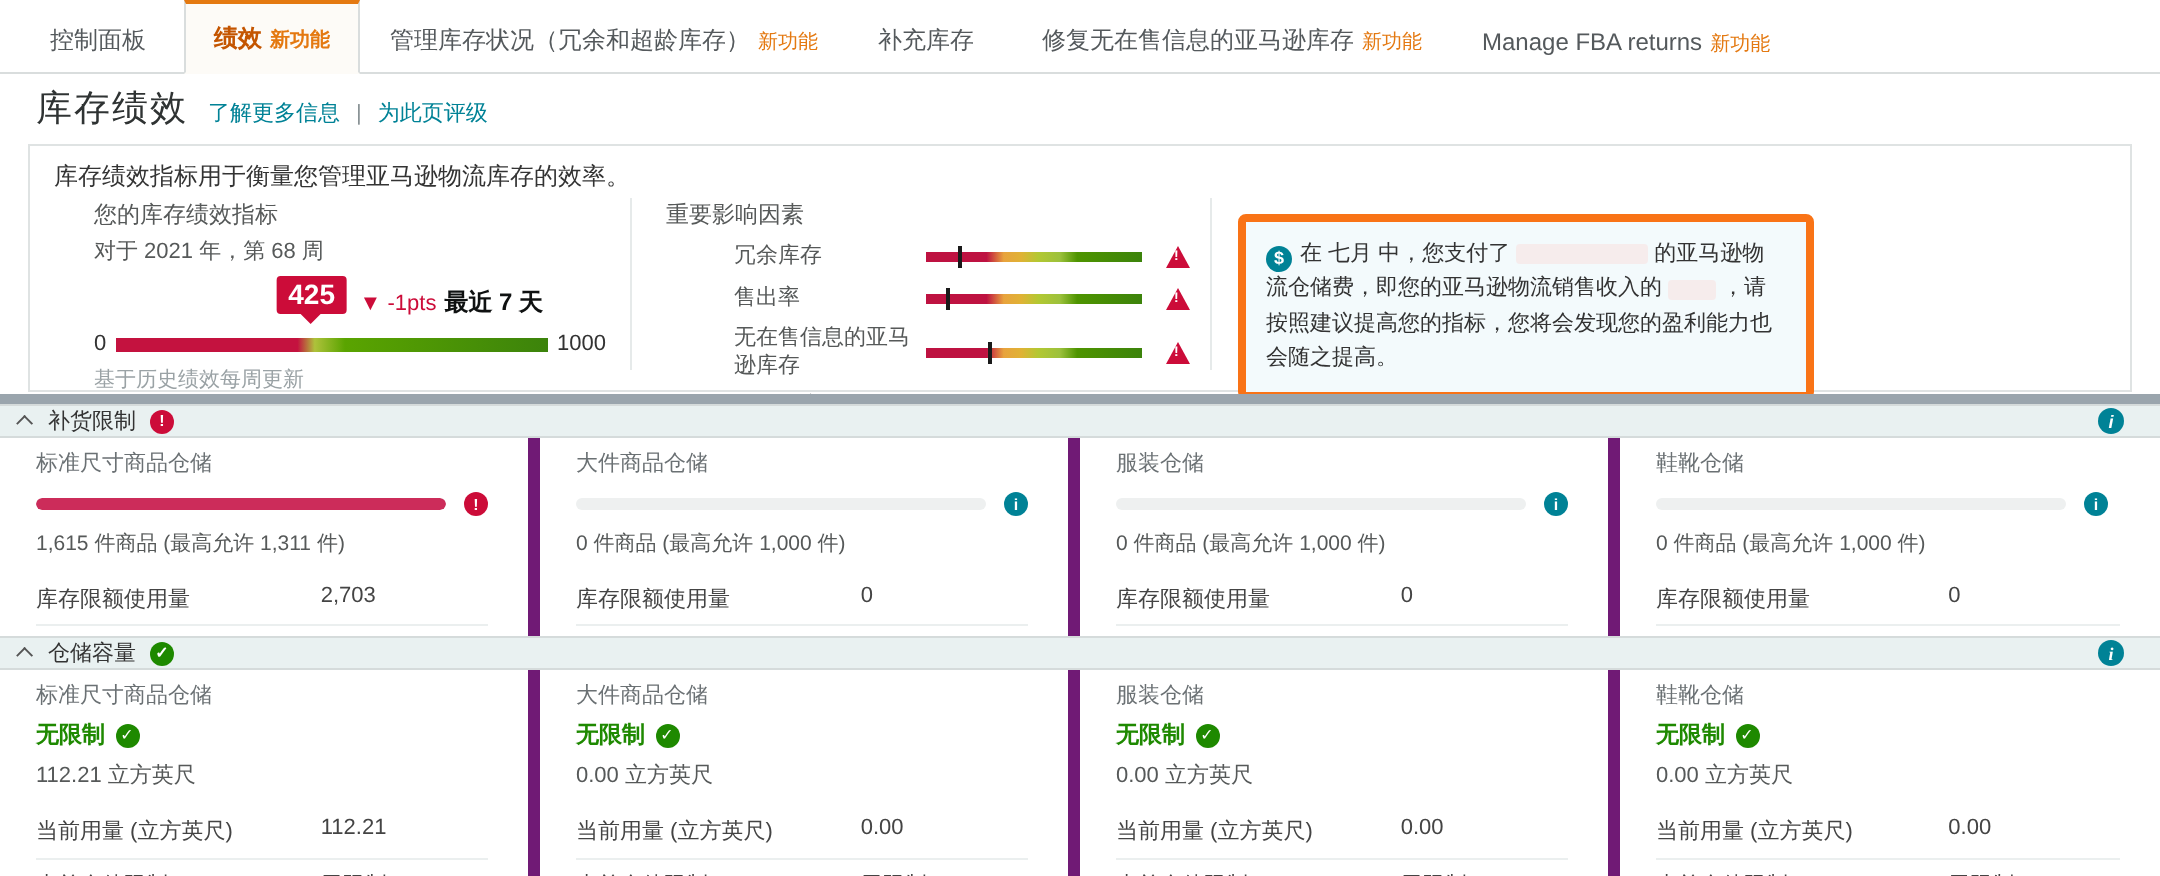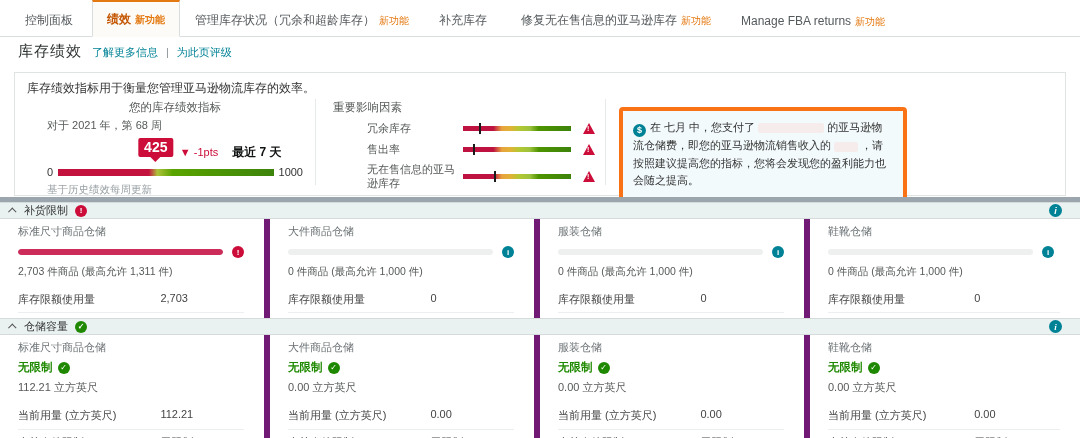--- a/index.html
+++ b/index.html
@@ -10,44 +10,44 @@
   .tabbar { position:absolute; top:0; left:0; width:1080px; height:37px;
             border-bottom:1px solid #d9dddd; display:flex; align-items:flex-end; padding-left:10px; background:#fff; }
   .tab { font-size:12px; color:#54595c; padding:9px 14px 8px; cursor:pointer; white-space:nowrap;
          border:1px solid transparent; border-bottom:none; position:relative; top:1px; background:transparent; }
   .tab .badge { color:#e47911; font-size:10px; margin-left:4px; }
   .tab.active { color:#c45500; font-weight:bold; background:#fdfbf7; border-color:#d9dddd;
                 border-top:2px solid #e47911; border-bottom:1px solid #fdfbf7; }
 
   
   .page-head { position:absolute; top:42px; left:18px; display:flex; align-items:baseline; }
-  .page-head h1 { font-size:15px; font-weight:400; color:#2f3333; letter-spacing:1px; }
+  .page-head h1 { font-size:18px; font-weight:400; color:#2f3333; letter-spacing:1px; }
   .page-head a { font-size:11px; color:#008296; margin-left:10px; text-decoration:none; cursor:pointer; }
   .page-head .sep { font-size:11px; color:#8a9396; margin-left:8px; margin-right:-2px; }
 
   
   .ipi-card { position:absolute; top:72px; left:14px; width:1052px; height:124px;
               border:1px solid #dfe3e3; background:#fff; }
   .ipi-desc { position:absolute; top:7px; left:12px; font-size:12px; color:#333; }
   .vdiv { position:absolute; top:26px; bottom:10px; width:1px; background:#e6eaea; }
   .vdiv1 { left:300px; } .vdiv2 { left:590px; }
 
   .col-score { position:absolute; top:27px; left:32px; width:256px; }
-  .score-head { font-size:11.5px; color:#565959;text-align:center; }
+  .score-head { font-size:11.5px; color:#565959; }
   .score-period { font-size:11px; color:#565959; margin-top:3px; }
   .badge-row { position:relative; height:29px; margin-top:2px; }
   .score-badge { position:absolute; top:3px; transform:translateX(-50%);
                  background:#cc0c39; color:#fff; font-weight:bold; font-size:14px;
                  padding:1px 6px 2px; border-radius:2px; }
   .score-badge:after { content:""; position:absolute; left:50%; bottom:-5px; transform:translateX(-50%);
                        border-left:5px solid transparent; border-right:5px solid transparent;
                        border-top:5px solid #cc0c39; }
   .delta { position:absolute; top:7px; transform:translateX(24px); white-space:nowrap; }
   .delta-val { color:#cc0c39; font-size:11px; }
-  .delta-period { color:#0f1111; font-size:12px; font-weight:600; margin-left:14px; }
+  .delta-period { color:#0f1111; font-size:12px; font-weight:600; margin-left:4px; }
   .gauge-row { display:flex; align-items:center; margin-top:2px; }
   .gmin,.gmax { font-size:11px; color:#333; }
   .gauge-bar { flex:1; height:7px; margin:0 5px;
                background:linear-gradient(to right,#c4123f 0%,#c4123f 42%,#aec23b 46%,#5aa400 53%,#3c830b 100%); }
   .score-foot { font-size:10.5px; color:#9aa2a5; margin-top:5px; }
   .details-link { margin-top:6px; font-size:11px; color:#008296; cursor:pointer; display:flex; align-items:center; }
   .dicon { width:10px; height:10px; border:1px solid #008296; border-radius:1px; margin-right:5px;
            display:inline-flex; align-items:center; justify-content:center; font-size:8px; color:#008296; }
 
   .col-factors { position:absolute; top:27px; left:318px; width:262px; }
@@ -208,21 +208,21 @@
 
 <div class="cols cols-repl">
   <div class="col">
     <div class="c-title">标准尺寸商品仓储</div>
     <div class="c-bar-row">
       <div class="c-bar">
           <div class="c-fill" style="width: 100%;"></div>
         </div>
       <span class="circ red">!</span>
     </div>
-    <div class="c-summary">2,703 件商品 (最高允许 1,311 件)</div>
+    <div class="c-summary">1,615 件商品 (最高允许 1,311 件)</div>
     <div class="kvs">
       <div class="kv"><span class="k">库存限额使用量</span><span class="v">2,703</span></div>
       <div class="kv">
           <span class="v">1,311</span>
         </div>
 
     </div>
   </div>
   <div class="col">
     <div class="c-title">大件商品仓储</div>

